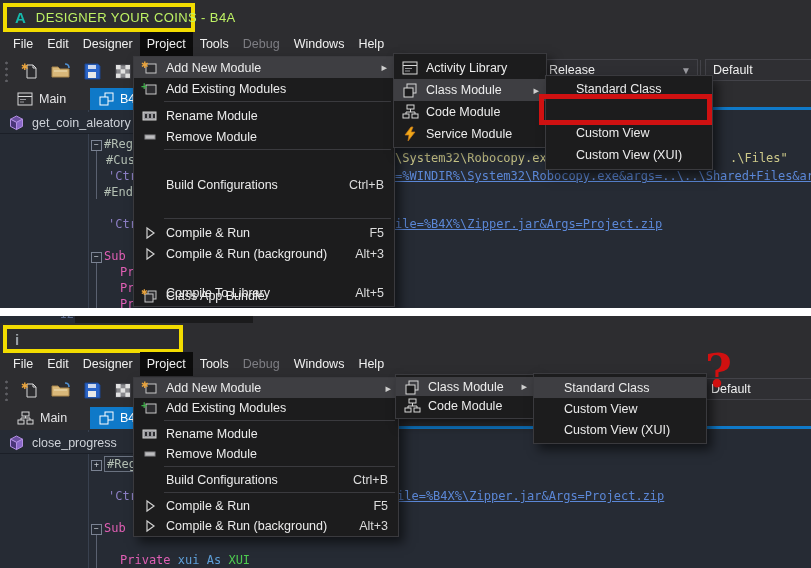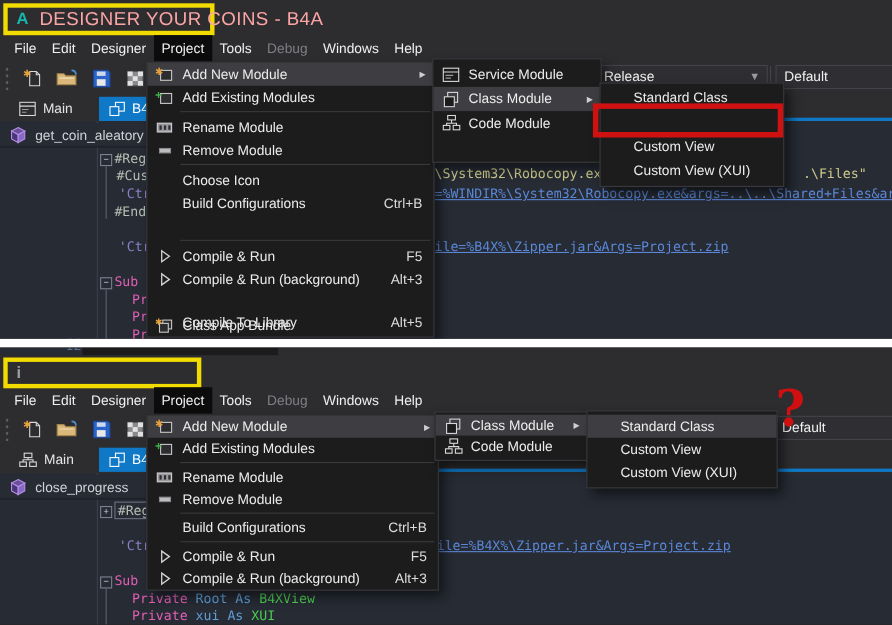--- a/index.html
+++ b/index.html
@@ -3,21 +3,21 @@
 <meta charset="utf-8">
 <style>
   html,body{margin:0;padding:0;background:#111;}
   #stage{position:relative;width:811px;height:568px;overflow:hidden;
          font-family:"Liberation Sans",sans-serif;background:#2d2d30;}
   .abs{position:absolute;}
   .shot{position:absolute;left:0;width:811px;background:#2d2d30;overflow:hidden;}
   
   .titlebox{position:absolute;border:4px solid #f2dc00;display:flex;align-items:center;background:#2d2d30;}
   .logo{font-weight:bold;font-size:15px;margin:0 10px 0 8px;}
-  .title{color:#fca5a5;font-size:17px;letter-spacing:.4px;white-space:nowrap;}
+  .title{color:#bef264;font-size:13px;letter-spacing:.4px;white-space:nowrap;}
   .mbar{position:absolute;left:6px;display:flex;font-size:12.5px;color:#f0f0f0;height:24px;align-items:stretch;}
   .mbar .mb{padding:0 7px;display:flex;align-items:center;}
   .mb.active{background:#0c0c0c;}
   .mb.disabled{color:#7e7e84;}
   
   .tbar{position:absolute;display:flex;align-items:center;}
   .grip{width:6px;height:22px;margin-right:8px;background:radial-gradient(#5f5f64 1px, transparent 1.4px);background-size:5px 6px;}
   .tico{width:24px;height:22px;margin-right:7px;display:flex;align-items:center;justify-content:center;}
   .tsep{width:1px;height:20px;background:#4a4a4e;margin:0 7px 0 2px;}
   
@@ -245,25 +245,20 @@
       <div class="mi" style="top:69px;height:21px;">
         <span class="ico">
             <svg width="18" height="16" viewBox="0 0 18 16">
               <rect x="4" y="6" width="10" height="4" fill="#bdbdbf" stroke="#8a8a8e"></rect>
             </svg>
           </span>
         <span class="lab">Remove Module</span>
           <span class="sc"></span>
       </div>
       <div class="ddsep" style="top:92px;"></div>
-      <div class="mi" style="top:96px;height:21px;">
-        <span class="ico"></span>
-          <span class="lab">Choose Icon</span>
-          <span class="sc"></span>
-      </div>
       <div class="mi" style="top:117px;height:21px;">
         <span class="ico"></span>
           <span class="lab">Build Configurations</span>
           <span class="sc">Ctrl+B</span>
       </div>
       <div class="ddsep" style="top:161px;"></div>
       <div class="mi" style="top:165px;height:21px;">
         <span class="ico">
             <svg width="18" height="16" viewBox="0 0 18 16">
               <path d="M6,3 L13,8 L6,13 Z" fill="none" stroke="#d0d0d0" stroke-width="1.2"></path>
@@ -302,41 +297,49 @@
     <div class="dd" style="left:393px;top:53px;width:152px;height:93px;z-index:11;">
       <div class="mi" style="top:3px;height:22px;">
         <span class="ico">
             <svg width="18" height="16" viewBox="0 0 18 16">
               <rect x="2" y="2" width="14" height="12" fill="none" stroke="#d8d8d8"></rect>
               <line x1="2" y1="5.5" x2="16" y2="5.5" stroke="#d8d8d8"></line>
               <line x1="4" y1="8.5" x2="11" y2="8.5" stroke="#9a9a9e"></line>
               <line x1="4" y1="11" x2="9" y2="11" stroke="#9a9a9e"></line>
             </svg>
           </span>
-        <span class="lab">Service Module</span>
+        <span class="lab">Activity Library</span>
       </div>
       <div class="mi hl arrow" style="top:25px;height:22px;">
         <span class="ico">
             <svg width="18" height="16" viewBox="0 0 18 16">
               <rect x="6" y="2" width="9" height="9" fill="none" stroke="#d8d8d8"></rect>
               <rect x="3" y="6" width="9" height="9" fill="#1c1c1d" stroke="#d8d8d8"></rect>
             </svg>
           </span>
         <span class="lab">Class Module</span>
       </div>
       <div class="mi" style="top:47px;height:22px;">
         <span class="ico">
             <svg width="18" height="16" viewBox="0 0 18 16">
               <rect x="6" y="1" width="7" height="4" fill="none" stroke="#d8d8d8"></rect>
               <rect x="2" y="10" width="6" height="4" fill="none" stroke="#d8d8d8"></rect>
               <rect x="11" y="10" width="6" height="4" fill="none" stroke="#d8d8d8"></rect>
               <path d="M9.5,5 v3 M5,10 v-2 h9 v2" fill="none" stroke="#d8d8d8"></path>
             </svg>
           </span>
         <span class="lab">Code Module</span>
+      </div>
+      <div class="mi" style="top:69px;height:22px;">
+        <span class="ico">
+            <svg width="18" height="16" viewBox="0 0 18 16">
+              <path d="M10,1 L4,9 h4 L7,15 L14,6 h-4 L12,1 z" fill="#f0a818" stroke="#c87818" stroke-width=".7"></path>
+            </svg>
+          </span>
+        <span class="lab">Service Module</span>
       </div>
     </div>
 
     <div class="dd" style="left:545px;top:75px;width:166px;height:93px;z-index:12;">
       <div class="mi" style="top:2px;height:22px;">
           <span class="lab2">Standard Class</span>
         </div>
       <div class="mi" style="top:46px;height:22px;">
           <span class="lab2">Custom View</span>
         </div>
@@ -367,21 +370,20 @@
     <div class="num" style="top:189px;">7</div>
     <div class="num" style="top:205px;">8</div>
     <div class="num" style="top:221px;">9</div>
     <div class="num" style="top:237px;">10</div>
     <div class="foldbox" style="left:91px;top:144px;z-index:2;">+</div>
     <div class="foldbox" style="left:91px;top:208px;z-index:2;">−</div>
     <div class="foldline" style="top:219px;height:33px;z-index:1;"></div>
     <div class="cl tok-dir" style="left:104px;top:141px;z-index:1;"><span class="regionbox">#Regio</span></div>
     <div class="cl tok-com" style="left:108px;top:173px;z-index:1;">'Ctrl</div>
     <div class="cl" style="left:104px;top:205px;z-index:1;"><span class="tok-kw">Sub</span><span> </span><span class="tok-id">Cl</span></div>
-    <div class="cl" style="left:120px;top:221px;z-index:1;"><span class="tok-kw">Private</span><span> </span><span class="tok-id">Root</span><span> </span><span class="tok-id">As</span><span> </span><span class="tok-ty">B4XView</span></div>
     <div class="cl" style="left:120px;top:237px;z-index:1;"><span class="tok-kw">Private</span><span> </span><span class="tok-id">xui</span><span> </span><span class="tok-id">As</span><span> </span><span class="tok-ty">XUI</span></div>
     <div class="cl lnk" style="left:397px;top:173px;z-index:1;">ile=%B4X%\Zipper.jar&amp;Args=Project.zip</div>
 
     <div class="fnrow" style="top:116px;z-index:1;">
       <span class="cube">
         <svg width="15" height="16" viewBox="0 0 15 16">
             <polygon points="7.5,1 13.5,4.2 7.5,7.4 1.5,4.2" fill="#6a4fa0" stroke="#b490e4"></polygon>
             <polygon points="1.5,4.2 7.5,7.4 7.5,14.6 1.5,11.4" fill="#4a3578" stroke="#b490e4"></polygon>
             <polygon points="13.5,4.2 7.5,7.4 7.5,14.6 13.5,11.4" fill="#8a68c8" stroke="#b490e4"></polygon>
           </svg>

